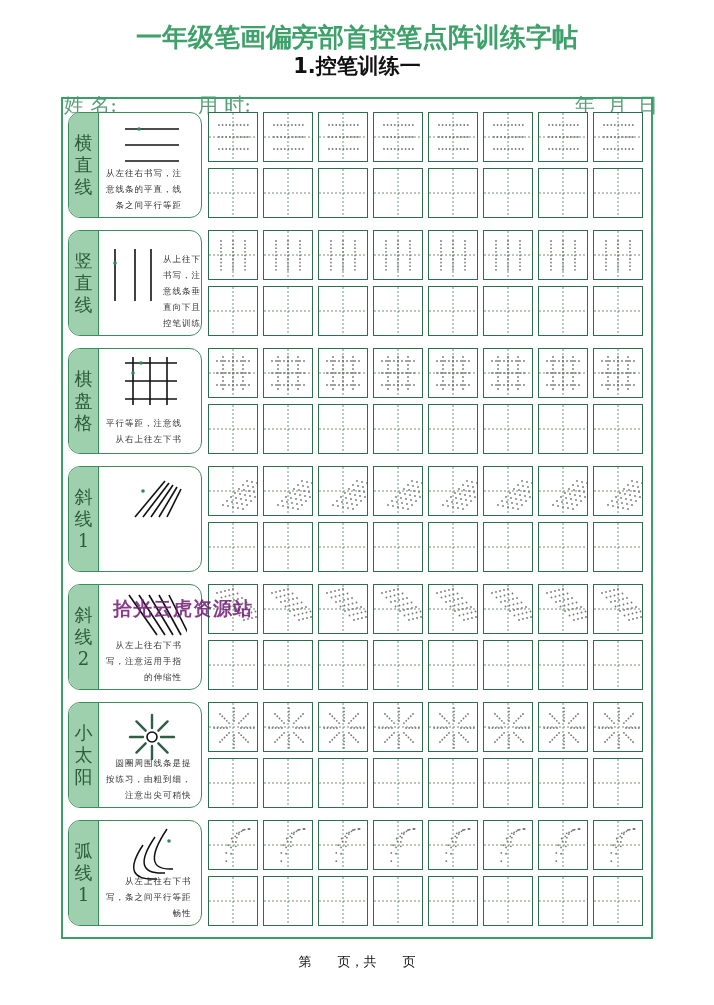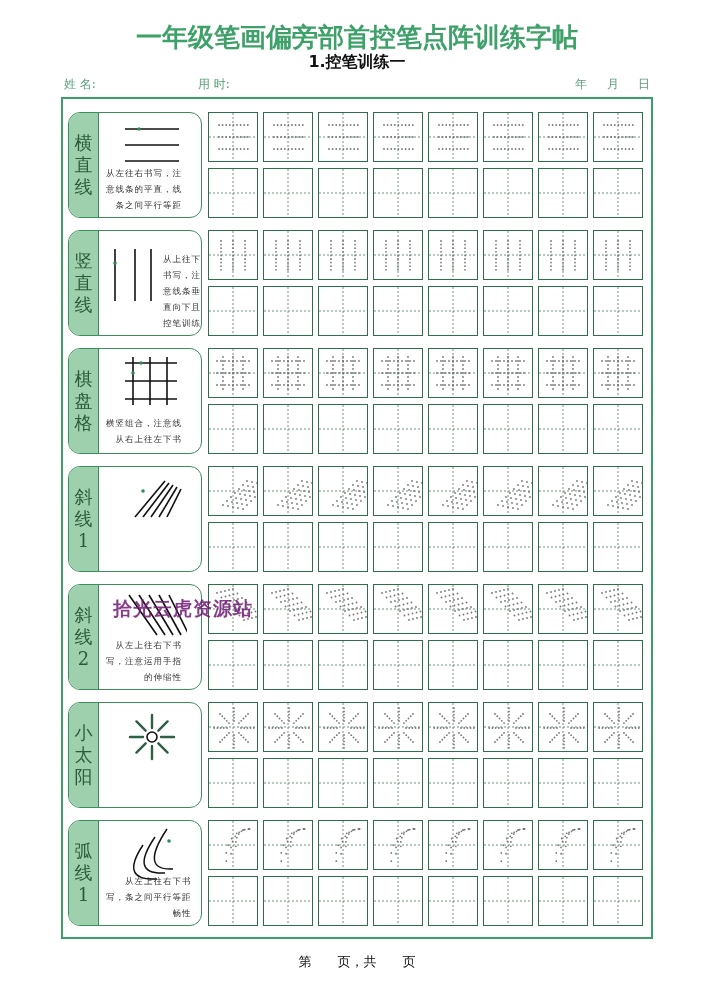--- a/index.html
+++ b/index.html
@@ -2,22 +2,22 @@
 <html><head>
 <meta charset="utf-8">
 <style>
   html, body { margin: 0; padding: 0; background: #ffffff; }
   body { width: 714px; height: 1005px; position: relative; overflow: hidden;
          font-family: "DejaVu Serif", serif; }
   .title { position: absolute; top: 20px; left: 0; width: 714px; text-align: center;
            font-size: 26px; font-weight: bold; color: #3fa16a; letter-spacing: 0px;
            font-family: "DejaVu Sans", sans-serif; }
   .subtitle { position: absolute; top: 52px; left: 0; width: 714px; text-align: center;
-              font-size: 16px; font-weight: bold; color: #111; font-family: "DejaVu Sans", sans-serif; }
-  .meta { position: absolute; top: 76px; font-size: 12px; color: #5a9e78; font-family: "DejaVu Serif", serif; }
+              font-size: 21px; font-weight: bold; color: #111; font-family: "DejaVu Sans", sans-serif; }
+  .meta { position: absolute; top: 92px; font-size: 20px; color: #5a9e78; font-family: "DejaVu Serif", serif; }
   .frame { position: absolute; left: 61px; top: 97px; width: 592px; height: 842px;
            border: 2px solid #3c9e68; box-sizing: border-box; }
   .section { position: absolute; left: 68px; width: 580px; height: 108px; }
   .card { position: absolute; left: 0; top: 0; width: 134px; height: 106px;
           border: 1.5px solid #3c8d5c; border-radius: 12px; overflow: hidden; box-sizing: border-box; background:#fff; }
   .card-label { position: absolute; left: 0; top: 0; width: 30px; height: 100%;
                 background: #9fd0ae; border-right: 1.5px solid #3c8d5c; box-sizing: border-box;
                 display: flex; flex-direction: column; align-items: center; justify-content: center; }
   .card-label span { font-size: 18px; color: #2b5b3b; line-height: 22px; font-family: "DejaVu Serif", serif; }
   .card-desc { position: absolute; font-size: 8.5px; line-height: 16px; color: #333; letter-spacing: 1px; text-align: right; }
@@ -725,21 +725,21 @@
             <line x1="8" y1="10" x2="60" y2="10" stroke="#111" stroke-width="1.6"></line>
             <line x1="8" y1="28" x2="60" y2="28" stroke="#111" stroke-width="1.6"></line>
             <line x1="8" y1="46" x2="60" y2="46" stroke="#111" stroke-width="1.6"></line>
             <line x1="16" y1="4" x2="16" y2="52" stroke="#111" stroke-width="1.6"></line>
             <line x1="33" y1="4" x2="33" y2="52" stroke="#111" stroke-width="1.6"></line>
             <line x1="50" y1="4" x2="50" y2="52" stroke="#111" stroke-width="1.6"></line>
             <circle cx="24" cy="10" r="1.8" fill="#2e8b57"></circle>
             <circle cx="16" cy="20" r="1.8" fill="#2e8b57"></circle>
           </svg></div>
         <div class="card-desc" style="left: 37px; top: 66px;">
-          <div>横竖组合，注意线</div>
+          <div>平行等距，注意线</div>
           <div>从右上往左下书</div>
         </div>
       </div>
       <div class="grid">
         <div class="cell" style="left: 0px; top: 0px;">
           <svg width="48" height="48" viewBox="0 0 48 48">
             <line x1="0" y1="24" x2="48" y2="24" stroke="#4c7a5c" stroke-width="0.8" stroke-dasharray="2,2"></line>
             <line x1="24" y1="0" x2="24" y2="48" stroke="#4c7a5c" stroke-width="0.8" stroke-dasharray="2,2"></line>
             <circle cx="8" cy="12" r="0.9" fill="#777"></circle>
             <circle cx="12" cy="12" r="0.9" fill="#777"></circle>
@@ -2072,20 +2072,25 @@
             <circle cx="35" cy="30" r="5" fill="none" stroke="#111" stroke-width="1.6"></circle>
             <line x1="44" y1="30" x2="57" y2="30" stroke="#2f5f44" stroke-width="2.4" stroke-linecap="round"></line>
             <line x1="41.36396103067893" y1="36.36396103067893" x2="50.55634918610404" y2="45.55634918610404" stroke="#2f5f44" stroke-width="2.4" stroke-linecap="round"></line>
             <line x1="35" y1="39" x2="35" y2="52" stroke="#2f5f44" stroke-width="2.4" stroke-linecap="round"></line>
             <line x1="28.63603896932107" y1="36.36396103067893" x2="19.443650813895957" y2="45.55634918610404" stroke="#2f5f44" stroke-width="2.4" stroke-linecap="round"></line>
             <line x1="26" y1="30" x2="13" y2="30.000000000000004" stroke="#2f5f44" stroke-width="2.4" stroke-linecap="round"></line>
             <line x1="28.63603896932107" y1="23.63603896932107" x2="19.44365081389595" y2="14.443650813895957" stroke="#2f5f44" stroke-width="2.4" stroke-linecap="round"></line>
             <line x1="35" y1="21" x2="34.99999999999999" y2="8" stroke="#2f5f44" stroke-width="2.4" stroke-linecap="round"></line>
             <line x1="41.36396103067892" y1="23.63603896932107" x2="50.55634918610404" y2="14.443650813895951" stroke="#2f5f44" stroke-width="2.4" stroke-linecap="round"></line>
           </svg></div>
+        <div class="card-desc" style="left: 37px; top: 52px;">
+          <div>圆圈周围线条是提</div>
+          <div>按练习，由粗到细，</div>
+          <div>注意出尖可稍快</div>
+        </div>
       </div>
       <div class="grid">
         <div class="cell" style="left: 0px; top: 0px;">
           <svg width="48" height="48" viewBox="0 0 48 48">
             <line x1="0" y1="24" x2="48" y2="24" stroke="#4c7a5c" stroke-width="0.8" stroke-dasharray="2,2"></line>
             <line x1="24" y1="0" x2="24" y2="48" stroke="#4c7a5c" stroke-width="0.8" stroke-dasharray="2,2"></line>
             <circle cx="32" cy="25" r="0.9" fill="#777"></circle>
             <circle cx="35.2" cy="25" r="0.9" fill="#777"></circle>
             <circle cx="38.4" cy="25" r="0.9" fill="#777"></circle>
             <circle cx="41.599999999999994" cy="25" r="0.9" fill="#777"></circle>

